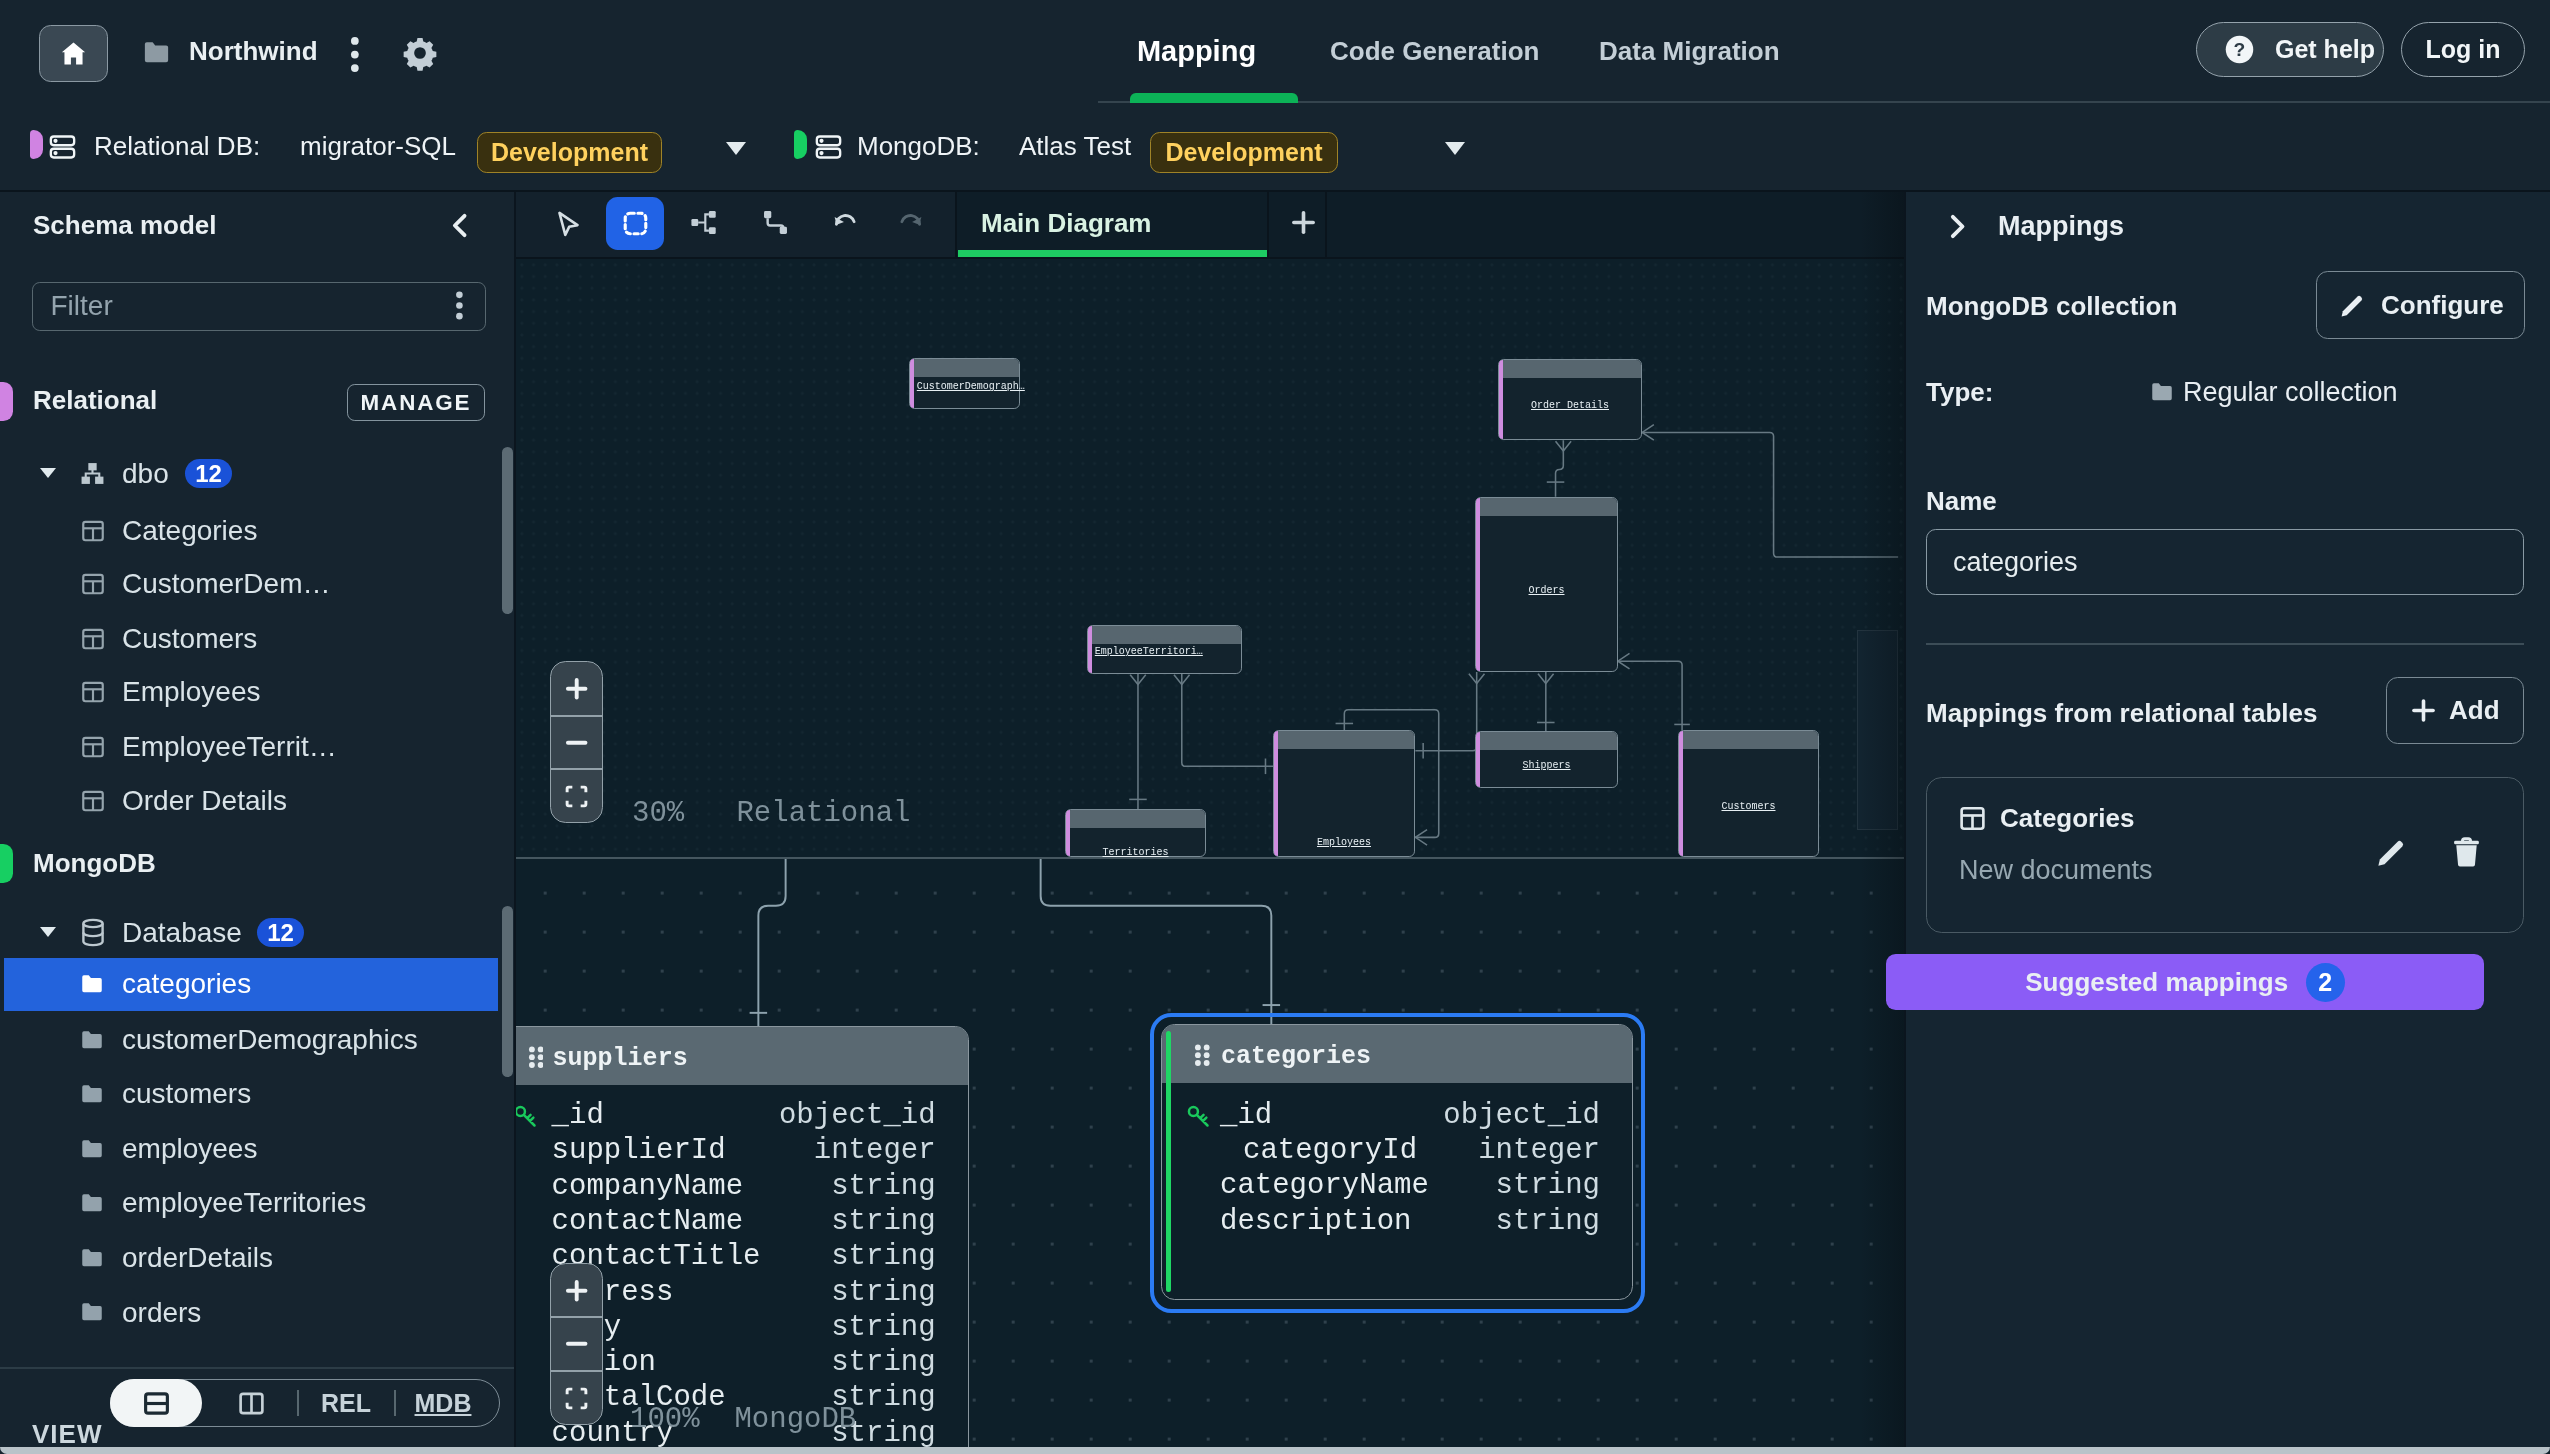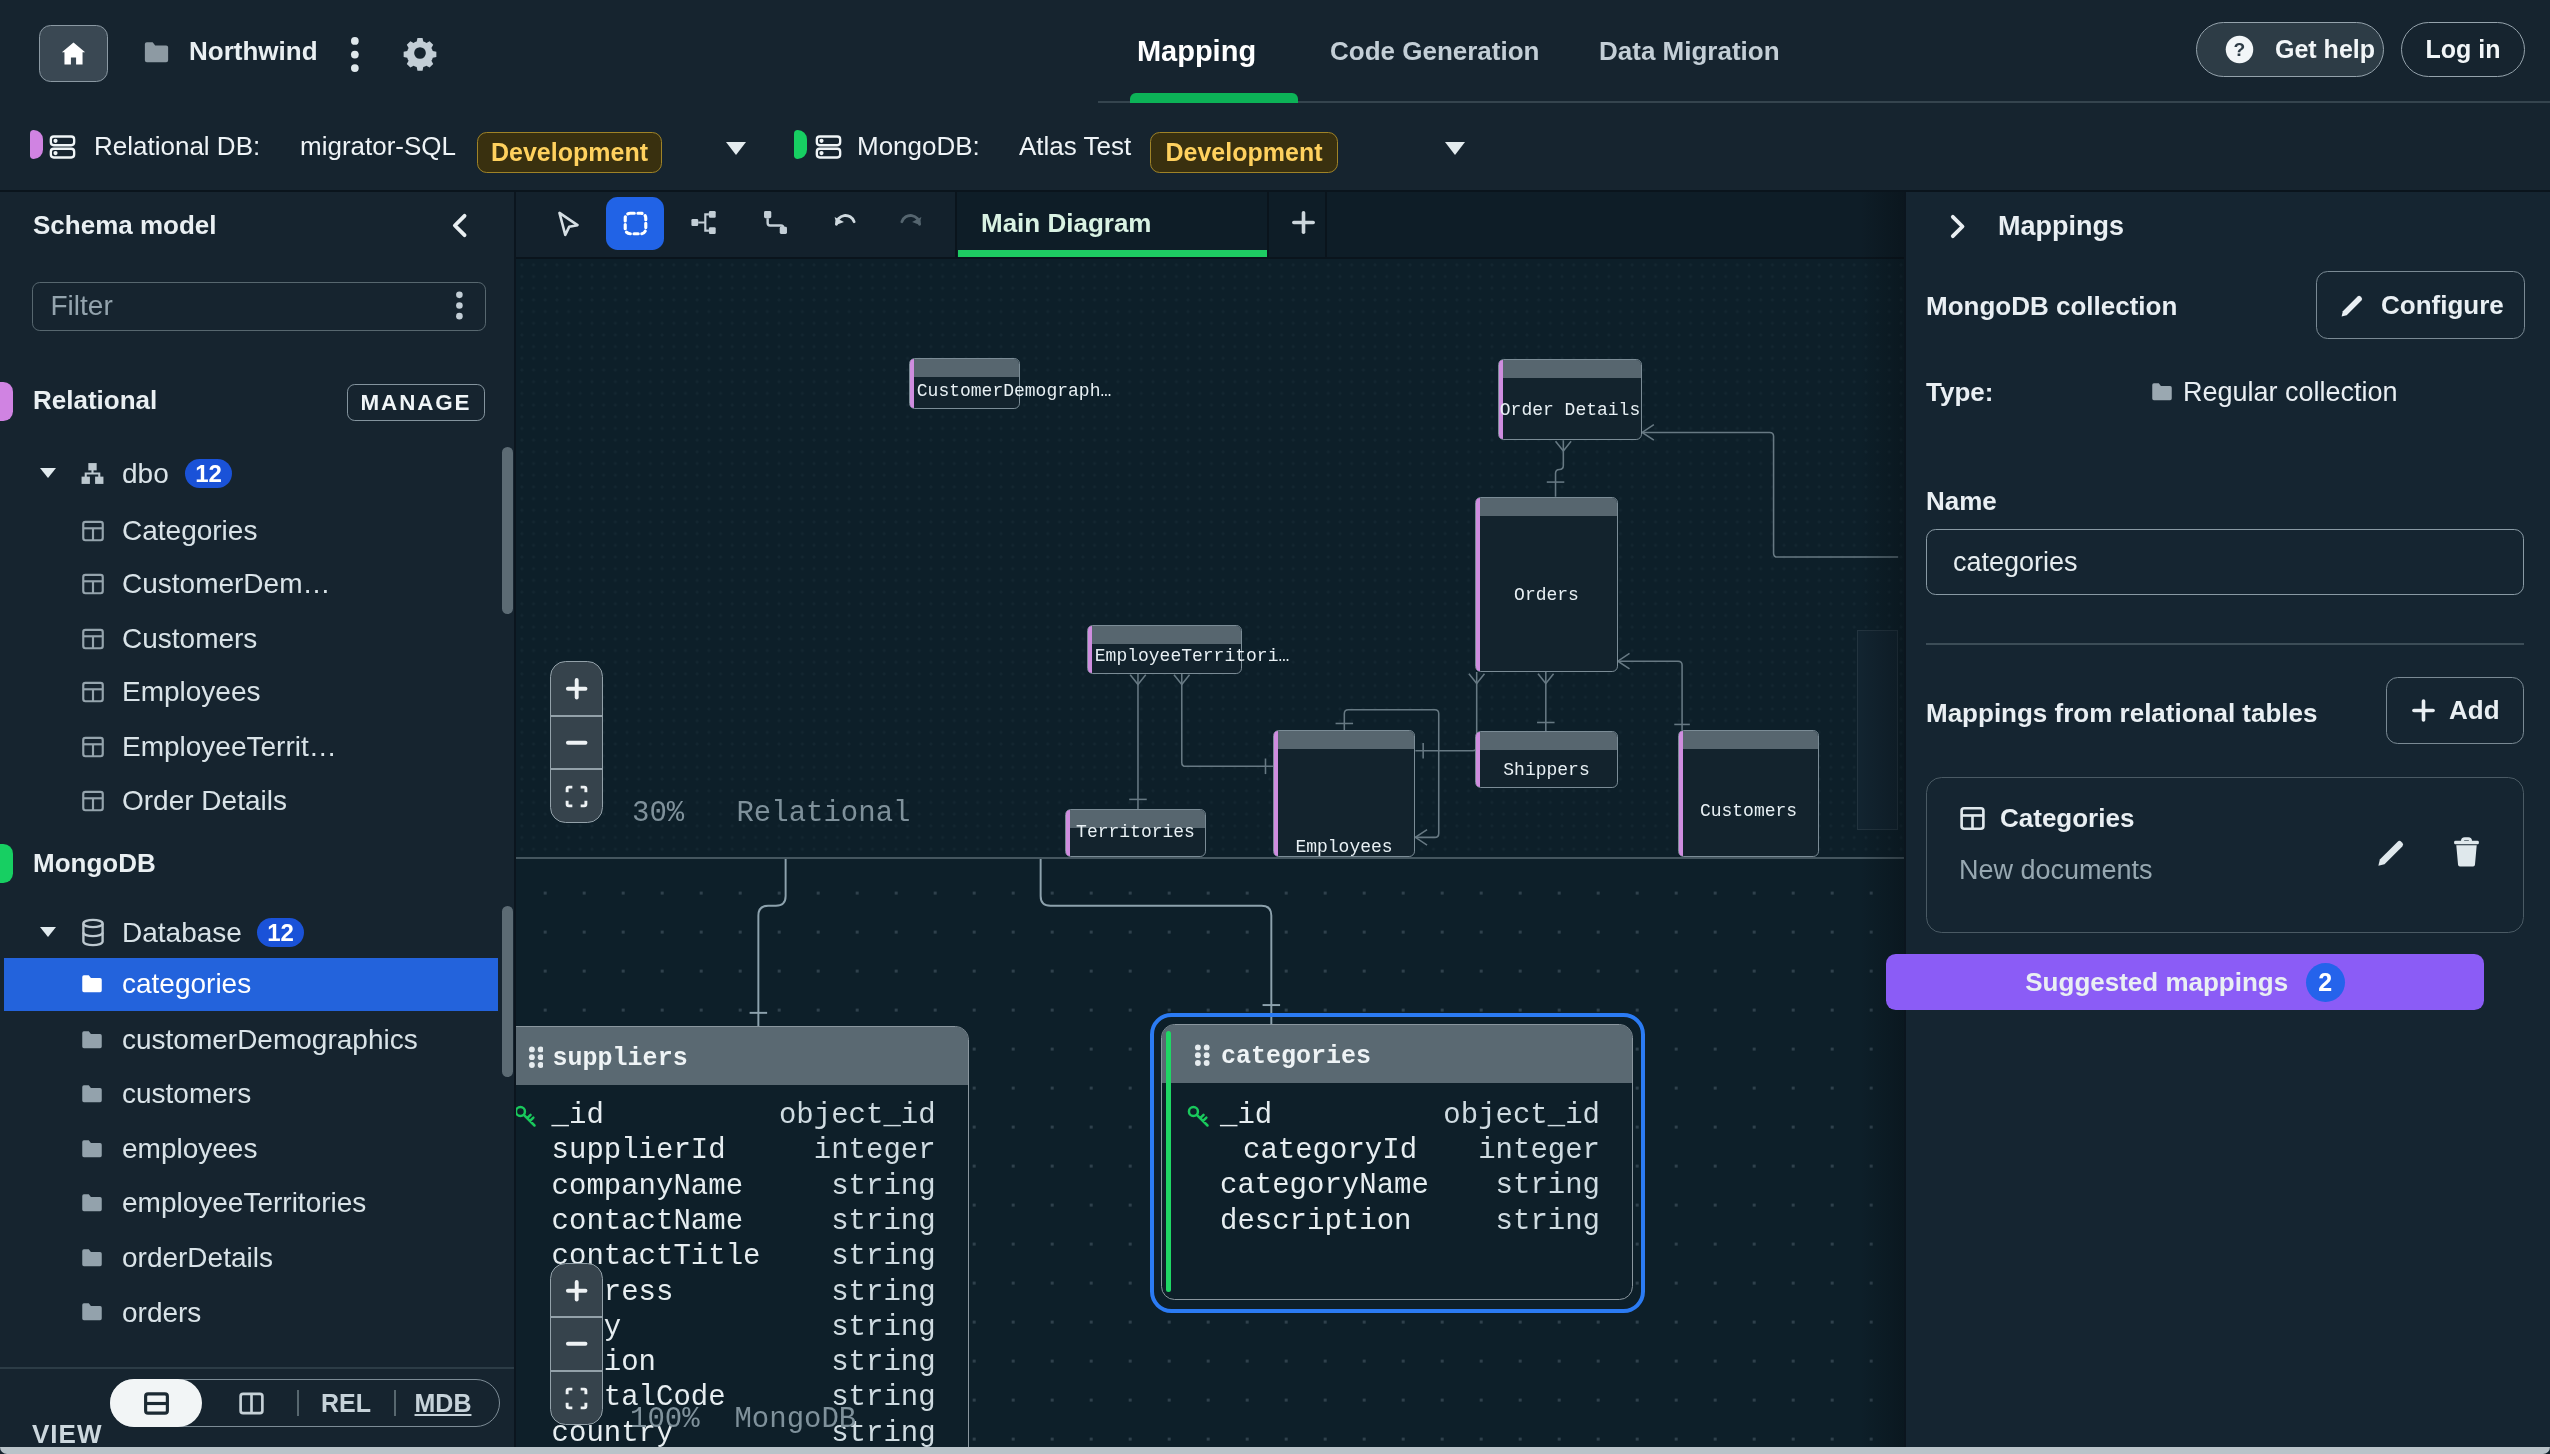--- a/index.html
+++ b/index.html
@@ -40,21 +40,21 @@
   #upperpane { left:0; top:67px; width:1388px; height:598px; background:#0d1f29;
      background-image:radial-gradient(rgba(136,170,186,0.055) 1.2px, transparent 1.8px);
      background-size:11.7px 11.7px; overflow:hidden; }
   #lowerpane { left:0; top:667px; width:1388px; height:589px; background:#0d1f29;
      background-image:radial-gradient(#2f414c 1.4px, transparent 2px);
      background-size:39px 39px; background-position:9.7px 14.6px; overflow:hidden; }
   #panedivider { left:0; top:665px; width:1388px; height:1.9px; background:#45565f; }
   .node { position:absolute; background:#13232d; border:1px solid #7b8c96; border-radius:5.8px; }
   .nodehead { position:absolute; left:0; top:0; right:0; height:17.5px; background:#57666f; border-radius:4.9px 4.9px 0 0; }
   .nodestrip { position:absolute; left:0; top:0; bottom:0; width:3.9px; background:#cf8ddf; border-radius:4.9px 0 0 4.9px; }
-  .nodelbl { position:absolute; left:0; right:0; text-align:center; font-family:"Liberation Mono",monospace; font-size:18px; color:#e8f0f4; white-space:nowrap; }
+  .nodelbl { position:absolute; left:0; right:0; text-align:center; font-family:"Liberation Mono",monospace; font-size:10px; color:#e8f0f4; white-space:nowrap;text-decoration:underline; }
   .bignode { position:absolute; background:#0e1f29; border:1.9px solid #8a969e; border-radius:13.6px; }
   .bighead { position:absolute; left:0; top:0; right:0; height:58px; background:#5a6972; border-radius:11.7px 11.7px 0 0; }
   .bigrow { position:absolute; left:0; right:0; height:35px; font-family:"Liberation Mono",monospace; font-size:29px; }
   .fname { position:absolute; color:#e6edf0; }
   .ftype { position:absolute; right:32px; text-align:right; color:#cfdbe1; }
   .zoompanel { position:absolute; width:53px; background:#36434c; border:1.9px solid #93a1a9; border-radius:15.6px; overflow:hidden; }
   .zoomsep { position:absolute; left:0; right:0; height:1.9px; background:#93a1a9; }
   .zoomlbl { position:absolute; font-family:"Liberation Mono",monospace; font-size:29px; color:#7f919b; }
   
   #rpanel { left:1904px; top:192px; width:646px; height:1256px; background:#152531; }
@@ -374,21 +374,21 @@
         <div class="nodelbl" style="top:28px;">Shippers</div>
       </div>
     <div class="node" style="left:1162px; top:471px; width:141px; height:127px;">
         <div class="nodehead"></div>
         <div class="nodestrip"></div>
         <div class="nodelbl" style="top:70px;">Customers</div>
       </div>
     <div class="node" style="left:549px; top:550px; width:141px; height:48px;">
         <div class="nodehead"></div>
         <div class="nodestrip"></div>
-        <div class="nodelbl" style="top:12px;">Territories</div>
+        <div class="nodelbl" style="top:37px;">Territories</div>
       </div>
     <div class="node" style="left:757px; top:471px; width:142px; height:127px;">
         <div class="nodehead"></div>
         <div class="nodestrip"></div>
         <div class="nodelbl" style="top:106px;">Employees</div>
       </div>
 
     <div class="zoompanel" style="left:34px; top:402px; height:162px;"></div>
     <div class="abs hc" style="left:34px; top:402px; width:53px; height:55px;">
         <svg width="23.4" height="23.4" viewBox="0 0 24 24" stroke="#eef2f4" stroke-width="4" stroke-linecap="round">

